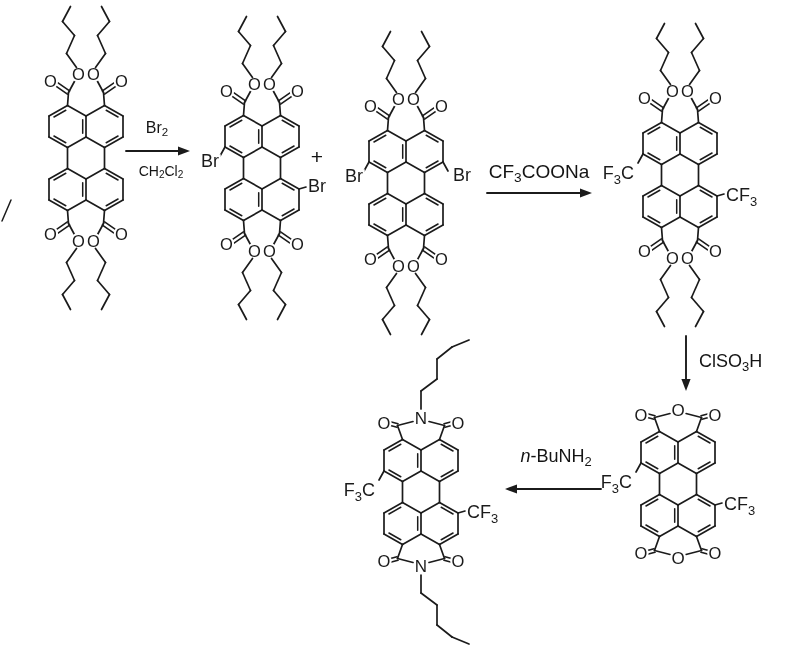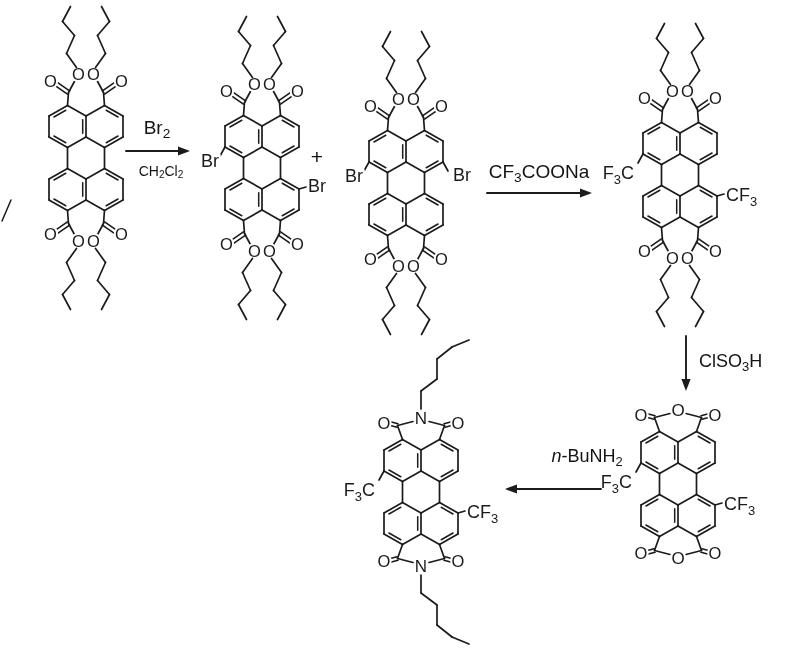--- a/index.html
+++ b/index.html
@@ -484,19 +484,19 @@
       <g>
         <line x1="601" y1="489" x2="517" y2="489" stroke="#1b1b1b" stroke-width="1.9" stroke-linecap="round"></line>
         <polygon points="505,489 517,484.4 517,493.6" fill="#1b1b1b"></polygon>
       </g>
       <g>
         <line x1="2" y1="221" x2="11" y2="200" stroke="#1b1b1b" stroke-width="1.5" stroke-linecap="round"></line>
       </g>
     </svg>
   <div id="plus" style="left: 317px; top: 156px;">+</div>
   <div id="reagent-layer">
-      <div class="rlabel" style="left: 157px; top: 129px; font-size: 19px;"><span>Br</span><sub>2</sub></div>
+      <div class="rlabel" style="left: 157px; top: 129px; font-size: 16px;"><span>Br</span><sub>2</sub></div>
       <div class="rlabel" style="left: 161px; top: 172px; font-size: 14px;"><span>CH</span><sub>2</sub><span>Cl</span><sub>2</sub></div>
       <div class="rlabel" style="left: 539px; top: 173px; font-size: 19px; text-align: right;"><span>CF</span><sub>3</sub><span>COONa</span></div>
       <div class="rlabel start" style="left: 699px; top: 363px; font-size: 18px; text-align: center;"><span>ClSO</span><sub>3</sub><span>H</span></div>
-      <div class="rlabel" style="left: 556px; top: 458px; font-size: 18px; margin-left: 31px;"><i>n</i><span>-BuNH</span><sub>2</sub></div>
+      <div class="rlabel" style="left: 556px; top: 458px; font-size: 18px;"><i>n</i><span>-BuNH</span><sub>2</sub></div>
     </div>
 </div>
 
 </body></html>

